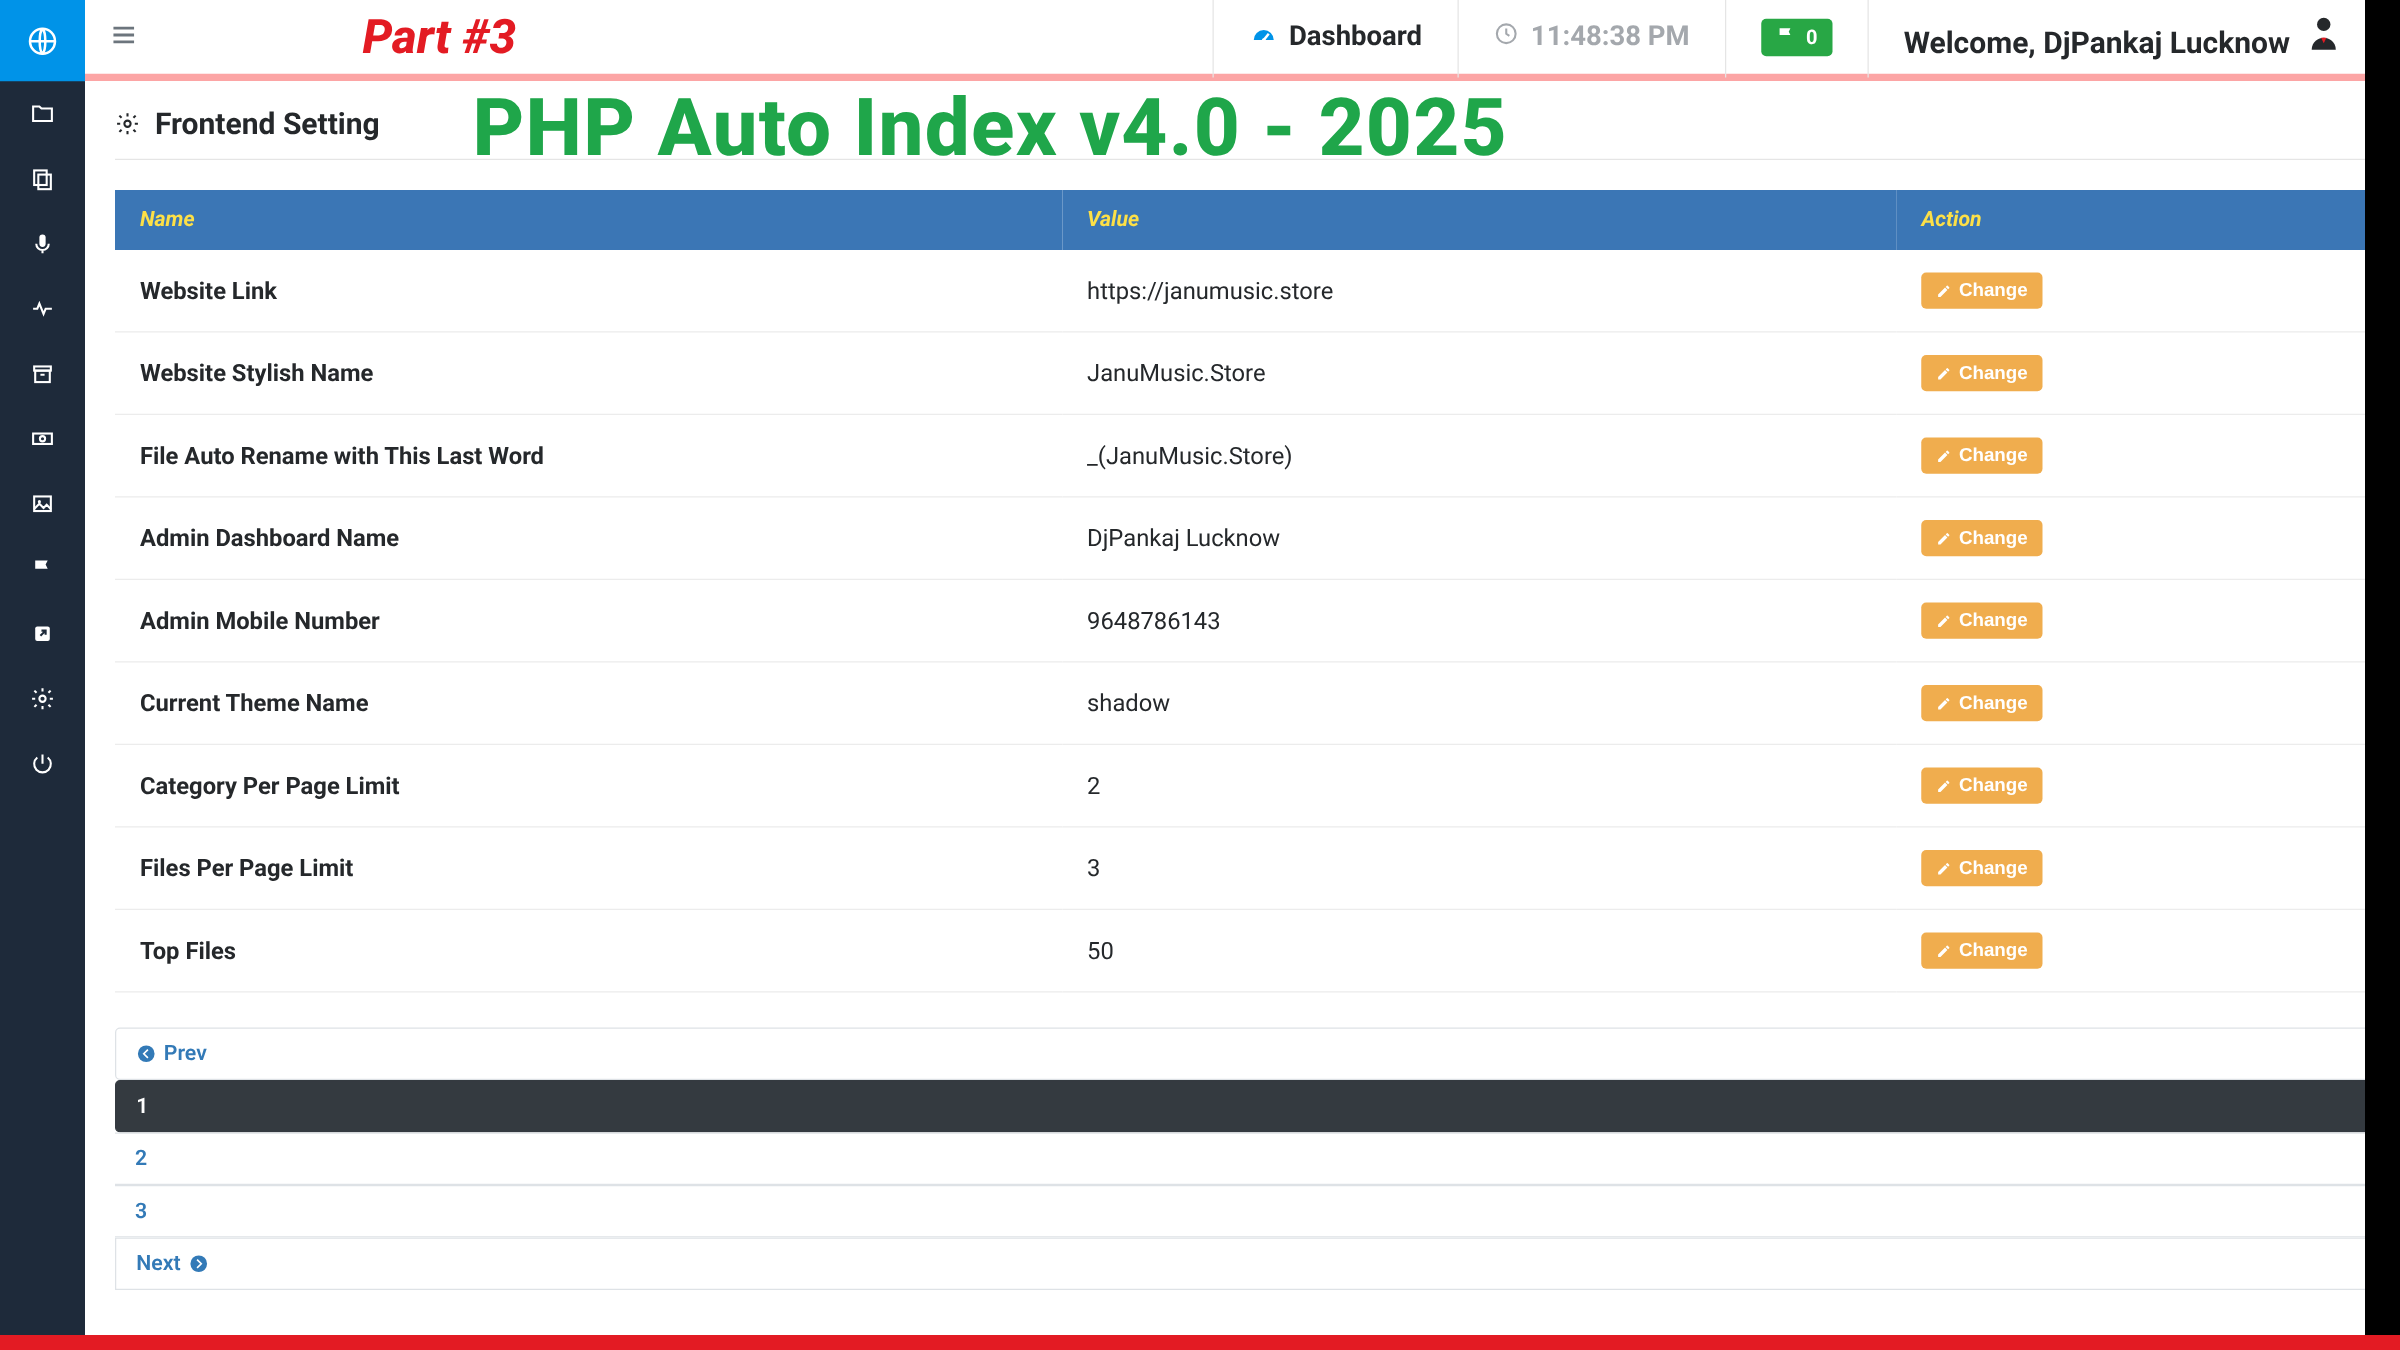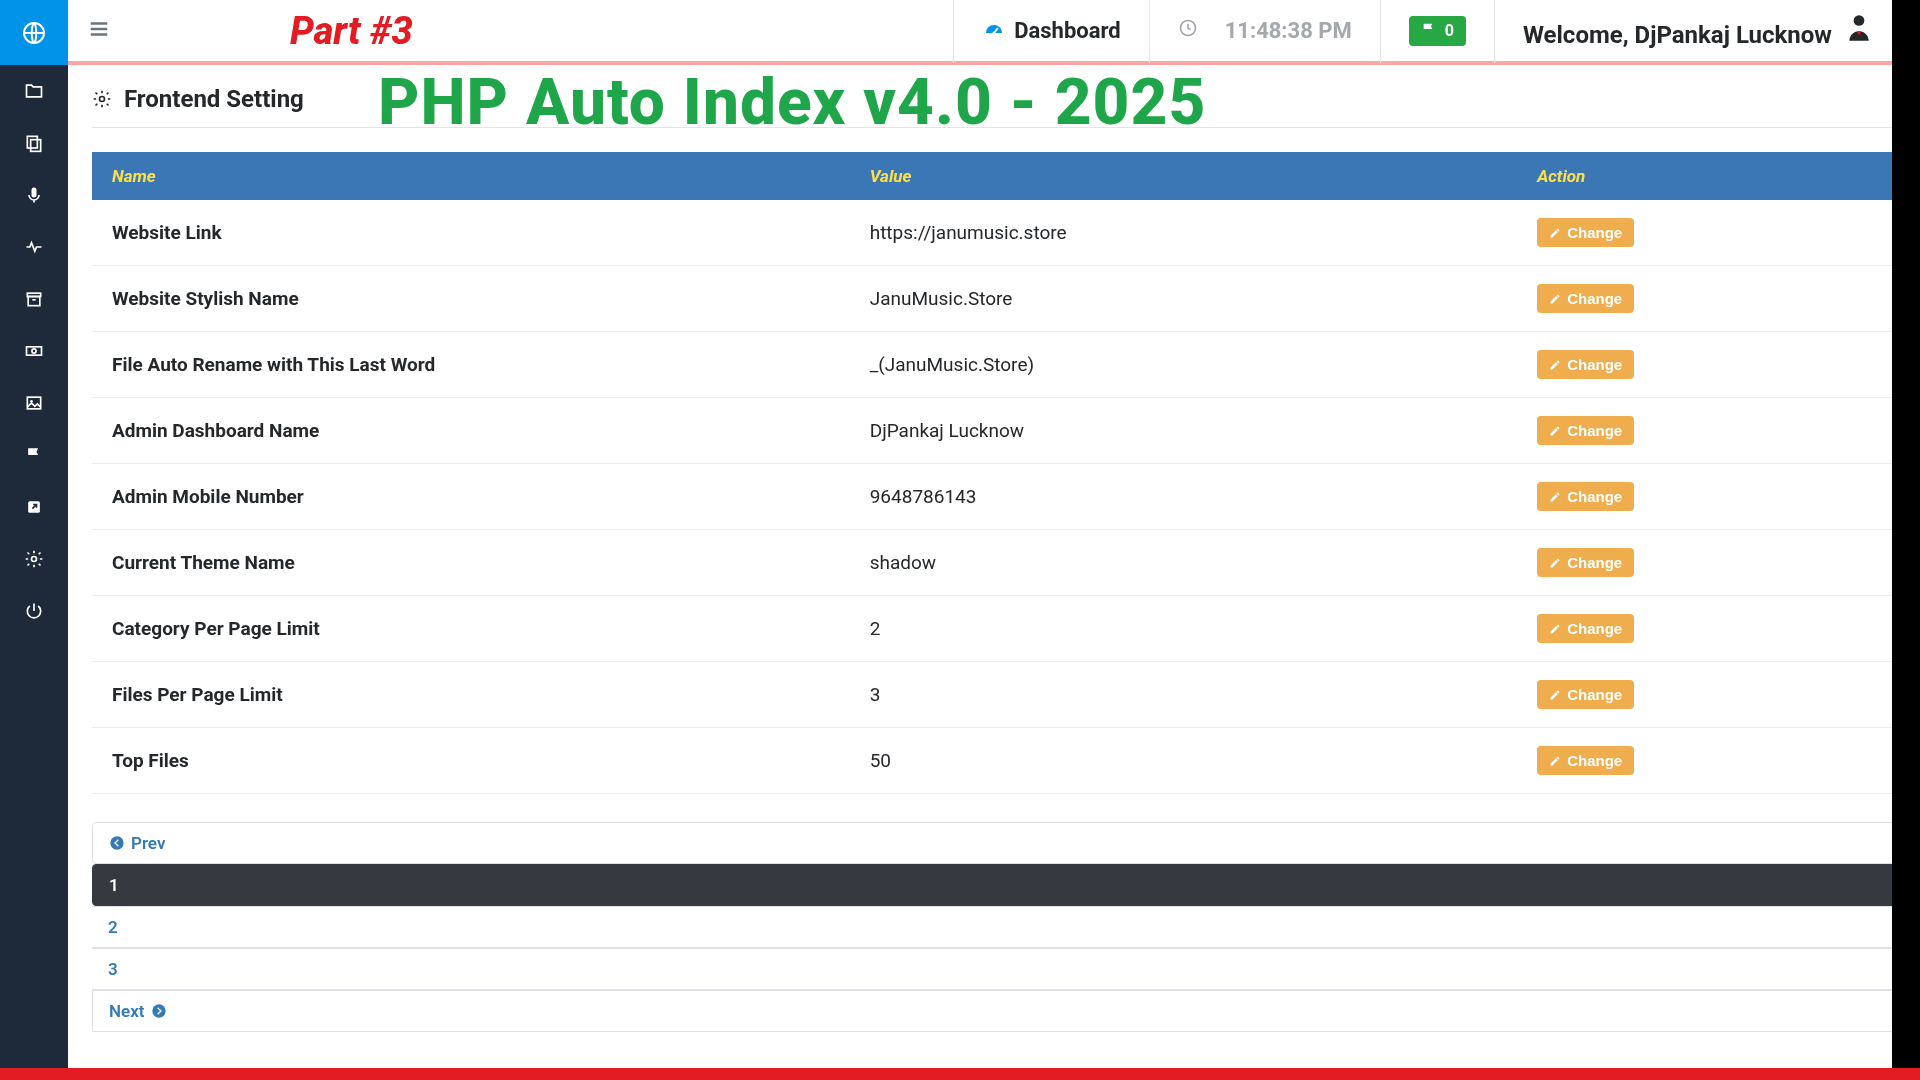--- a/index.html
+++ b/index.html
@@ -3,29 +3,29 @@
 <meta charset="utf-8">
 <style>
 * { margin: 0; padding: 0; box-sizing: border-box; }
 body { font-family: -apple-system, BlinkMacSystemFont, "Segoe UI", Roboto, sans-serif; background: #fff; overflow: hidden; width: 1920px; height: 1080px; position: relative; }
 
 .sidebar { position: fixed; left: 0; top: 0; width: 68px; height: 100%; background: #1e2a3a; display: flex; flex-direction: column; z-index: 100; }
 .sidebar-top { width: 68px; height: 65px; background: #0093e8; display: flex; align-items: center; justify-content: center; color: #fff; }
 .sidebar-item { width: 68px; height: 52px; display: flex; align-items: center; justify-content: center; color: #fff; cursor: pointer; }
 .sidebar-item svg { width: 20px; height: 20px; fill: #fff; }
 
-.topbar { position: fixed; top: 0; left: 68px; right: 0; height: 65px; background: #fff; border-bottom: 4px solid #fca5a5; display: flex; align-items: center; padding: 0 20px; z-index: 90; }
+.topbar { position: fixed; top: 0; left: 68px; right: 0; height: 65px; background: #fff; border-bottom: 6px solid #fca5a5; display: flex; align-items: center; padding: 0 20px; z-index: 90; }
 .hamburger { cursor: pointer; color: #6c757d; margin-right: 30px; }
 .hamburger svg { width: 22px; height: 22px; fill: #6c757d; }
 .part-label { font-size: 38px; font-weight: 800; color: #e31b23; font-style: italic; margin-left: 150px; }
 .topbar-right { margin-left: auto; display: flex; align-items: center; gap: 0; }
 .tb-section { padding: 0 28px; height: 65px; display: flex; align-items: center; border-left: 1px solid #e5e5e5; }
 .dashboard-link { display: flex; align-items: center; gap: 8px; font-size: 22px; font-weight: 700; color: #25282b; cursor: pointer; }
 .dash-icon { width: 24px; height: 24px; }
-.clock { display: flex; align-items: flex-start; gap: 27px; color: #a4a8ad; font-size: 22px; font-weight: 700; }
+.clock { display: flex; align-items: flex-start; gap: 10px; color: #a4a8ad; font-size: 22px; font-weight: 700; }
 .clock svg { width: 20px; height: 20px; fill: #a4a8ad; }
 .flag-badge { background: #28a745; color: #fff; padding: 5px 12px; border-radius: 4px; display: flex; align-items: center; gap: 8px; font-weight: 700; font-size: 16px; }
 .flag-badge svg { width: 16px; height: 16px; fill: #fff; }
 .welcome { font-size: 24px; font-weight: 700; color: #25282b; display: flex; align-items: flex-end; gap: 14px; }
 .avatar svg { width: 26px; height: 30px; }
 
 .main { position: absolute; top: 65px; left: 68px; right: 0; bottom: 0; padding: 20px 24px; }
 .page-header { display: flex; align-items: flex-end; gap: 12px; margin-bottom: 6px; }
 .gear-icon svg { width: 20px; height: 20px; fill: #25282b; }
 .page-title { font-size: 24px; font-weight: 700; color: #25282b; }

